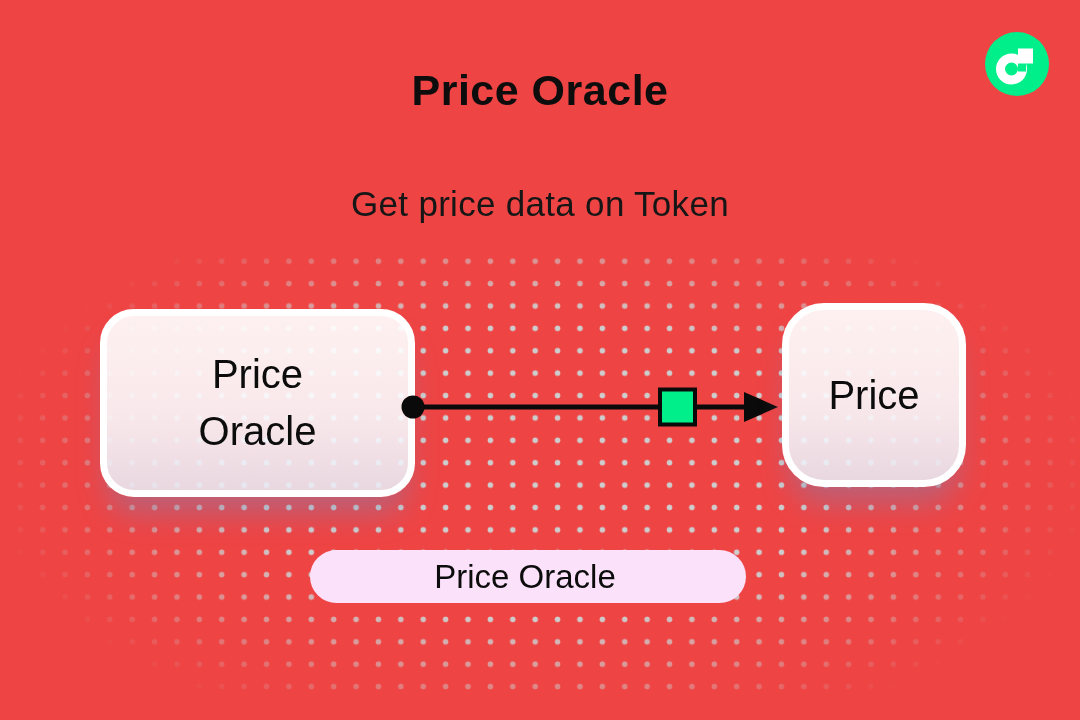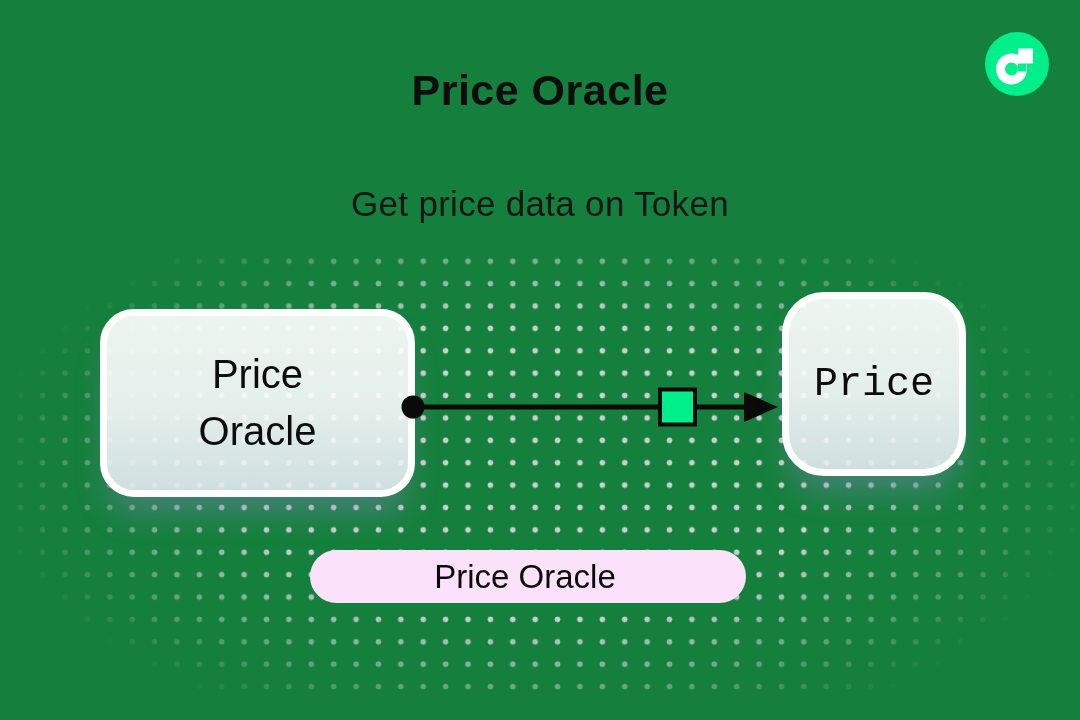--- a/index.html
+++ b/index.html
@@ -6,21 +6,21 @@
   html, body { width: 1080px; height: 720px; }
   body {
     font-family: "Liberation Sans", "DejaVu Sans", sans-serif;
     background: #f0f0f0;
     overflow: hidden;
   }
   .canvas {
     position: relative;
     width: 1080px;
     height: 720px;
-    background: #15803d;
+    background: #ef4444;
   }
 
   
   .dot-grid {
     position: absolute;
     left: 0; top: 243px;
     width: 1080px; height: 460px;
     background-image: radial-gradient(circle, #cdcdce 2.5px, rgba(205,205,206,0) 3.2px);
     background-size: 22.4px 22.4px;
     background-position: 9px 7px;
@@ -71,24 +71,23 @@
     left: 100px; top: 309px;
     width: 315px; height: 188px;
     border-radius: 34px;
   }
   .node-source .node-label {
     font-size: 40px;
     line-height: 1.42;
     max-width: 185px;
   }
   .node-target {
-    left: 782px; top: 292px;
+    left: 782px; top: 303px;
     width: 184px; height: 184px;
     border-radius: 42px;
-    font-family: Liberation Mono, monospace;
   }
   .node-target .node-label {
     font-size: 40px;
   }
 
   .connector {
     position: absolute;
     left: 395px; top: 377px;
     width: 395px; height: 60px;
   }

